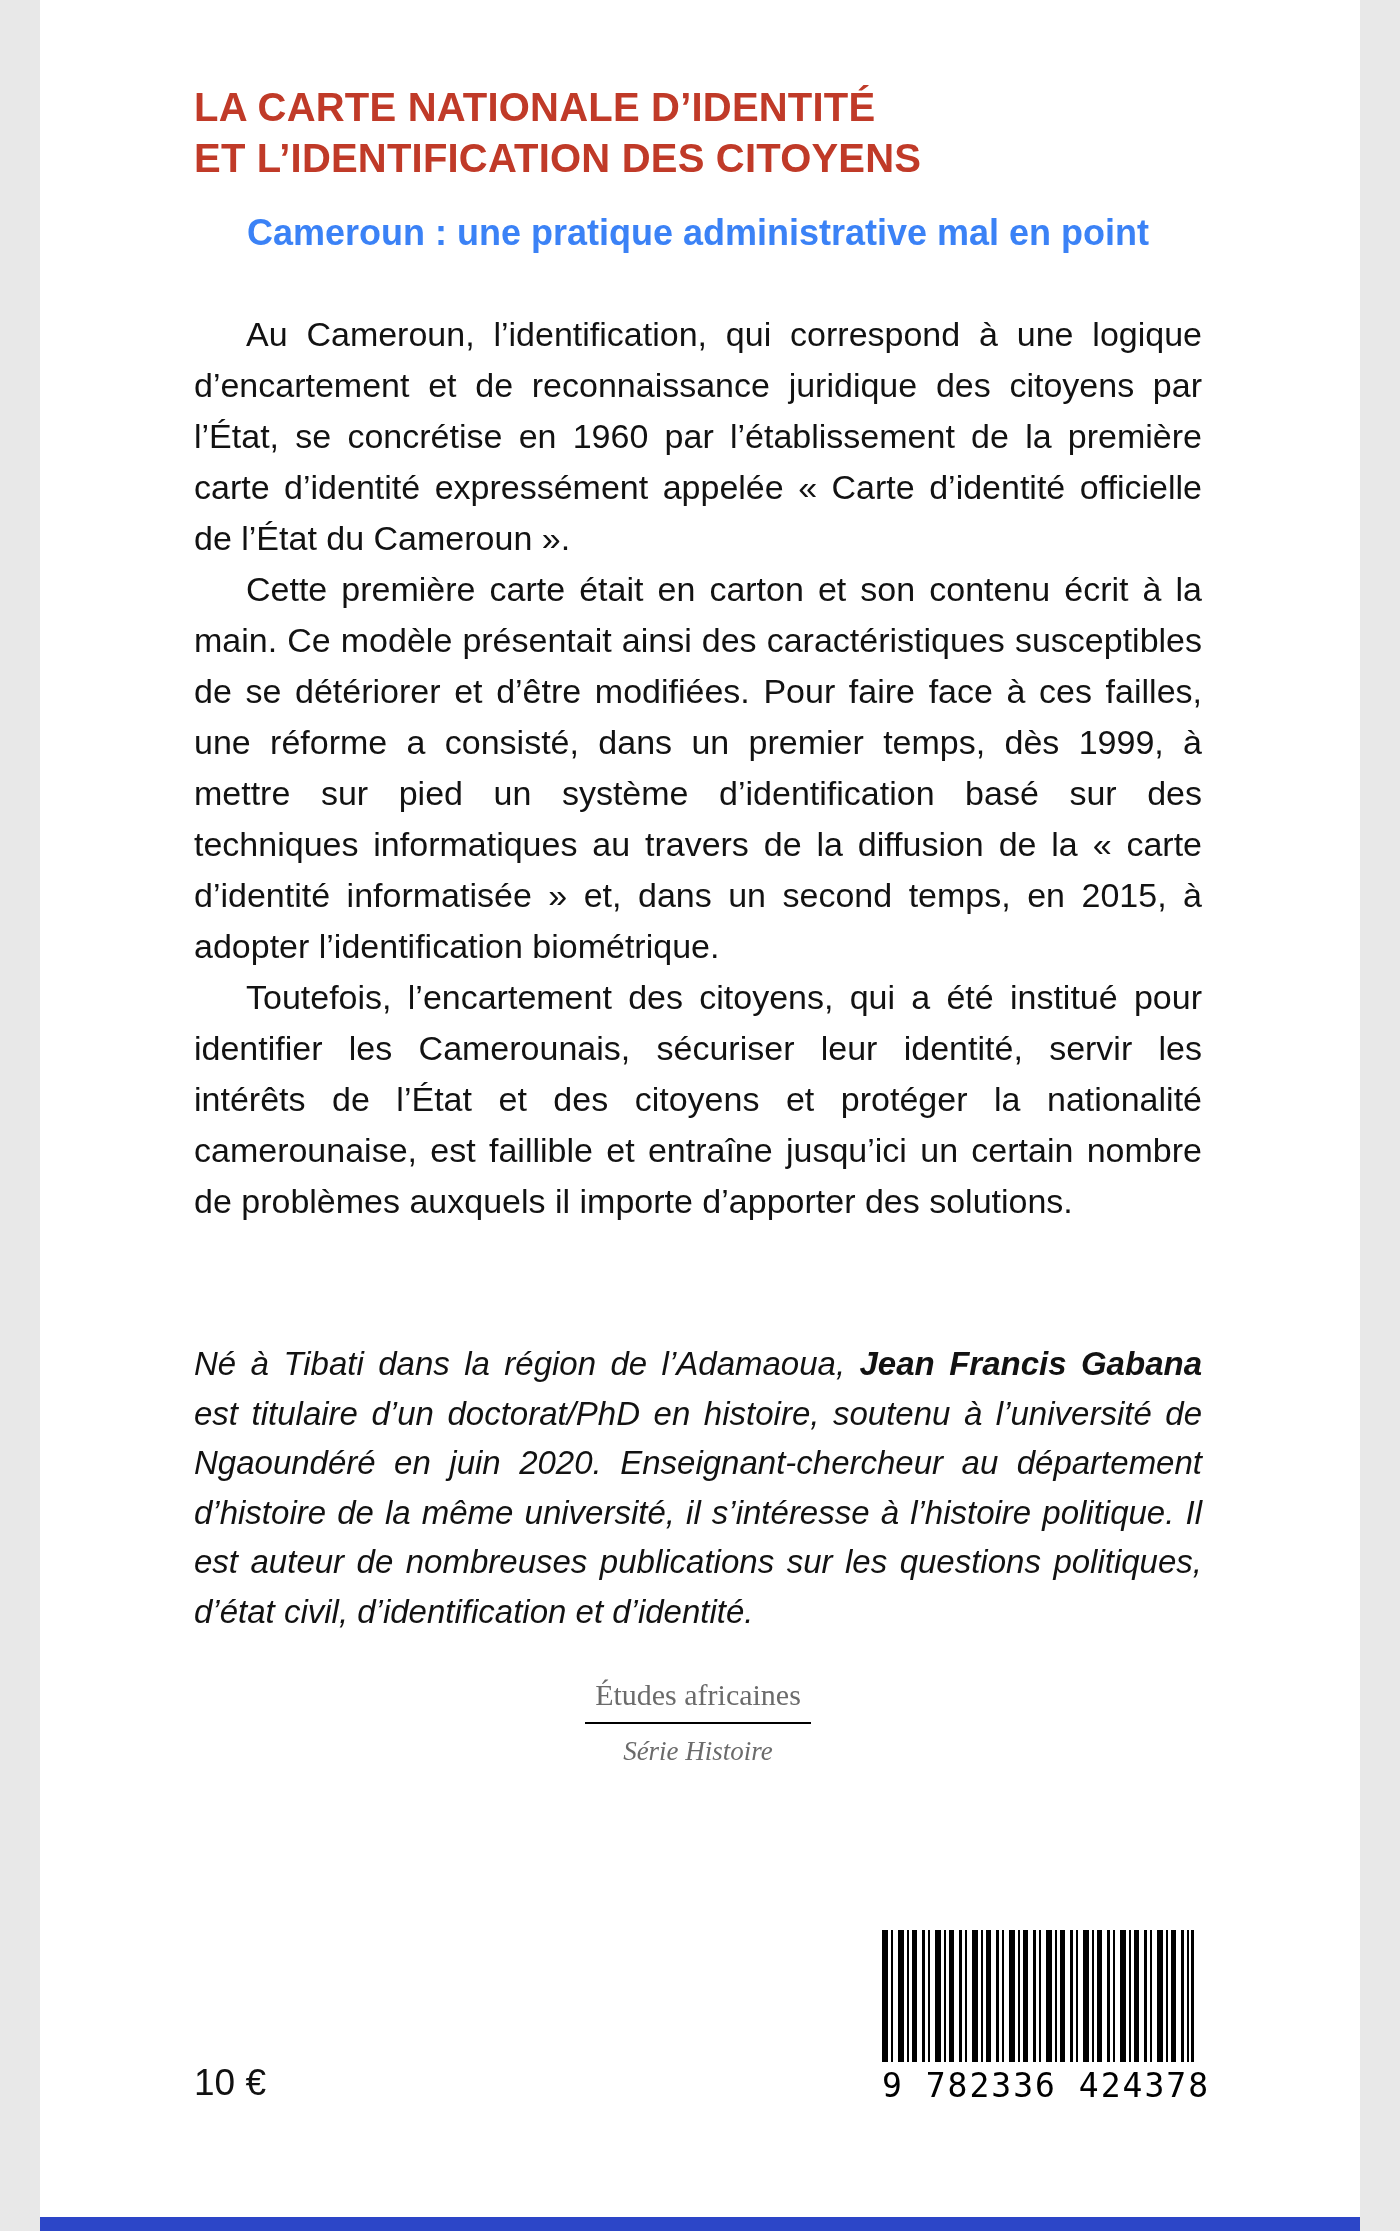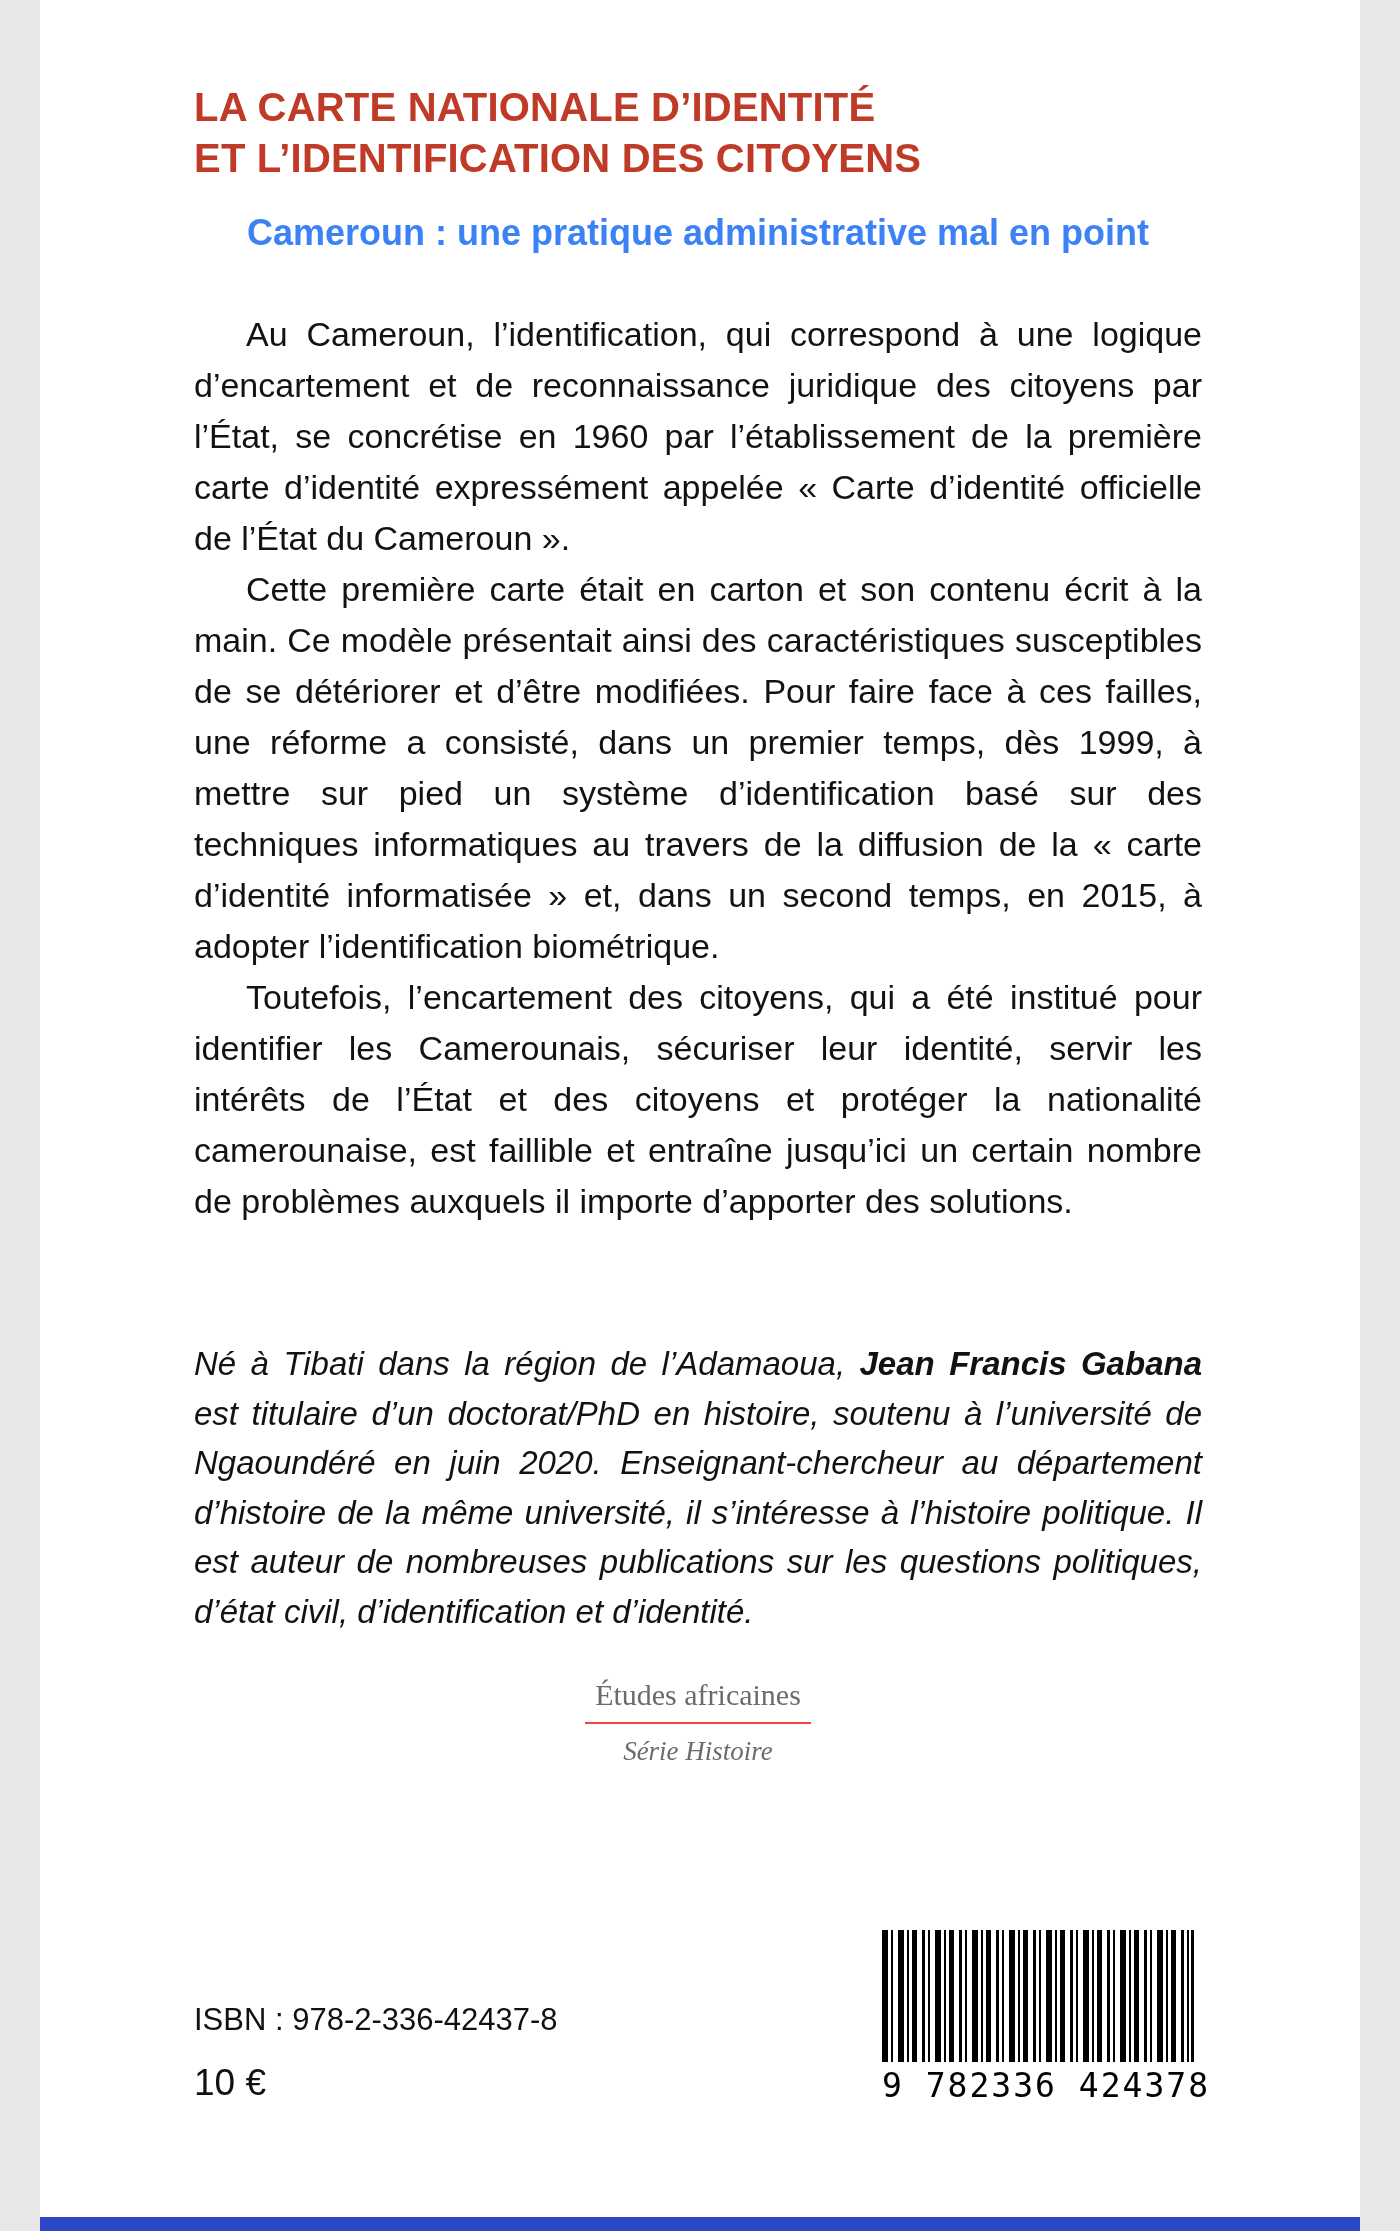--- a/index.html
+++ b/index.html
@@ -57,21 +57,21 @@
   .collection {
     margin-top: 42px;
     text-align: center;
   }
   .collection-name {
     display: inline-block;
     font-family: "Liberation Serif", serif;
     font-size: 30px;
     color: #6b6b6b;
     padding: 0 10px 10px 10px;
-    border-bottom: 2px solid #ef4444;
+    border-bottom: 2px solid #000000;
   }
   .collection-series {
     margin-top: 12px;
     font-family: "Liberation Serif", serif;
     font-style: italic;
     font-size: 27px;
     color: #6b6b6b;
   }
   .isbn {
     position: absolute;
@@ -152,21 +152,20 @@
 
     <p class="bio"><span>Né à Tibati dans la région de l’Adamaoua, </span><b>Jean Francis Gabana</b><span> est titulaire d’un doctorat/PhD en histoire, soutenu à l’université de Ngaoundéré en juin 2020. Enseignant-chercheur au département d’histoire de la même université, il s’intéresse à l’histoire politique. Il est auteur de nombreuses publications sur les questions politiques, d’état civil, d’identification et d’identité.</span></p>
 
     <div class="collection">
       <div class="collection-name">Études africaines</div>
       <div class="collection-series">Série Histoire</div>
     </div>
 
   </div>
 
-  <div class="isbn">ISBN : 978-2-336-42437-8</div>
   <div class="price">10 €</div>
 
   <div class="barcode">
     <div class="bars"></div>
     <div class="barcode-num">9 782336 424378</div>
   </div>
 
   <div class="bottom-bar"></div>
 
 </div>

